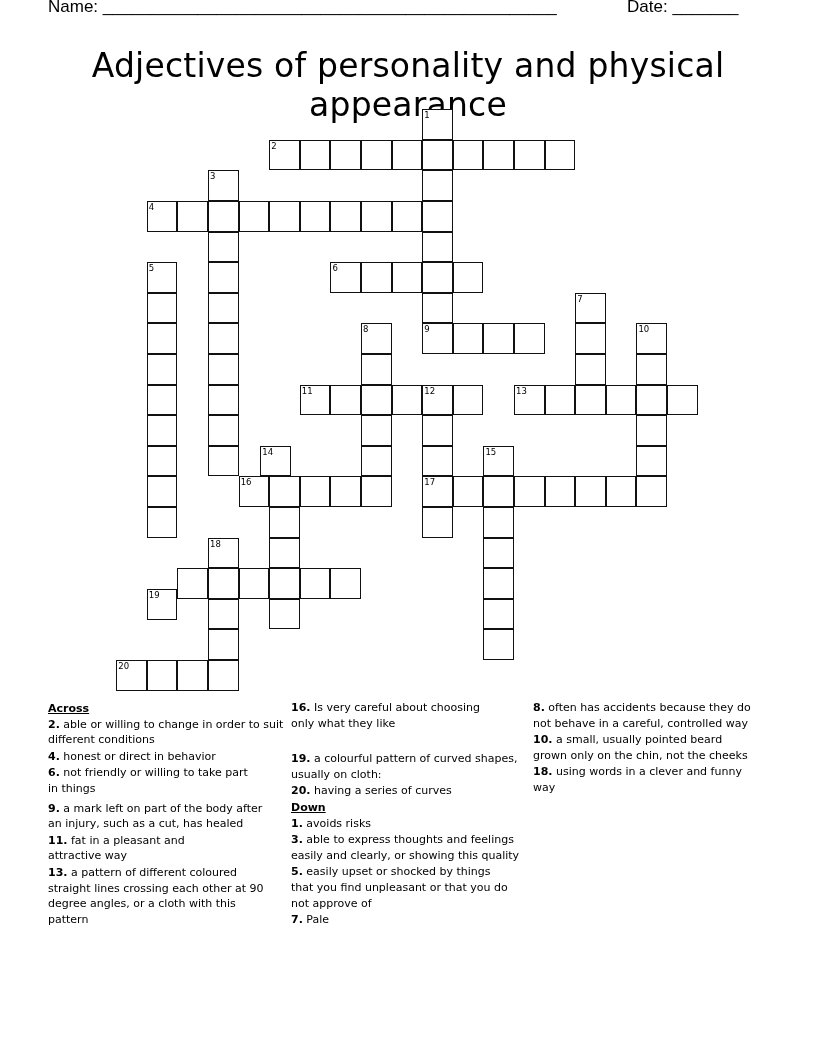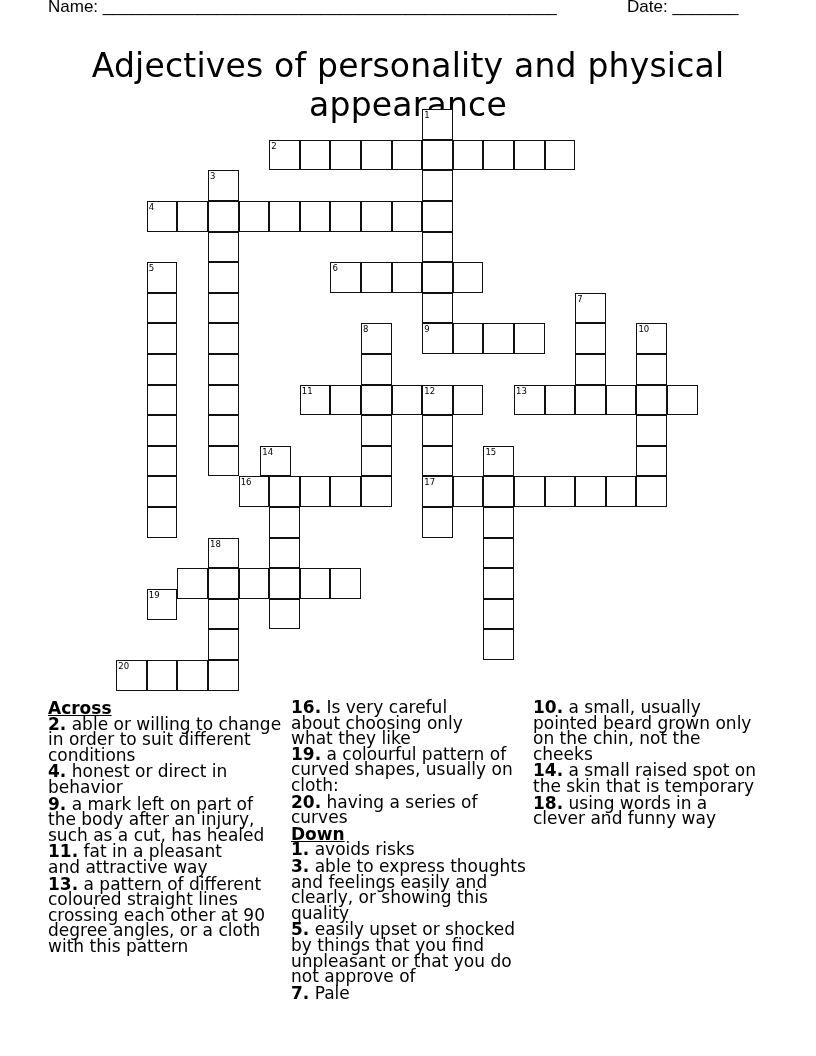--- a/index.html
+++ b/index.html
@@ -8,21 +8,21 @@
   .hdr .line { font-family: "Liberation Sans", sans-serif; }
   #name-field { left: 48px; }
   #date-field { left: 627px; }
   .title { position: absolute; top: 46px; left: 0; width: 816px; text-align: center;
            font-family: "DejaVu Sans", sans-serif; font-size: 33px; letter-spacing: 0.2px; }
   .grid { position: absolute; left: 117px; top: 110px; width: 620px; height: 600px; }
   .cell { position: absolute; width: 30.6px; height: 30.6px; box-sizing: border-box;
           border: 1.5px solid #111; background: #fff; margin-left: -0.75px; margin-top: -0.75px; }
   .cell .num { position: absolute; left: 1px; top: 0px; font-family: "DejaVu Sans", sans-serif;
                font-size: 8.5px; line-height: 10px; }
-  .clues { position: absolute; top: 700px; font-family: "DejaVu Sans", sans-serif; font-size: 17px;
+  .clues { position: absolute; top: 700px; font-family: "DejaVu Sans", sans-serif; font-size: 11px;
            line-height: 15.6px; }
   .col1 { left: 48px; width: 240px; }
   .col2 { left: 291px; width: 240px; }
   .col3 { left: 533px; width: 240px; }
   .sect { font-weight: bold; text-decoration: underline; margin-top: 1px; }
   .clue { margin-bottom: 1px; }
   .clue b { font-weight: bold; }
 </style>
 </head>
 <body>
@@ -192,33 +192,34 @@
       <span class="num">20</span>
     </div>
     <div class="cell" style="left: 30.6px; top: 550.8px;"></div>
     <div class="cell" style="left: 61.2px; top: 550.8px;"></div>
   </div>
 
 <div class="clues col1">
   <div class="sect">Across</div>
   <div class="clue"><b>2.</b> <span>able or willing to change in order to suit different conditions</span></div>
   <div class="clue"><b>4.</b> <span>honest or direct in behavior</span></div>
+  <div class="clue" style="width:200px;margin-bottom:4px"><b>6.</b> <span>not friendly or willing to take part in things</span></div>
   <div class="clue" style="width:225px"><b>9.</b> <span>a mark left on part of the body after an injury, such as a cut, has healed</span></div>
   <div class="clue" style="width:190px"><b>11.</b> <span>fat in a pleasant and attractive way</span></div>
   <div class="clue" style="width:230px"><b>13.</b> <span>a pattern of different coloured straight lines crossing each other at 90 degree angles, or a cloth with this pattern</span></div>
 </div>
 
 <div class="clues col2">
-  <div class="clue" style="width:205px;margin-bottom:0"><b>16.</b> <span>Is very careful about choosing only what they like</span></div>
+  <div class="clue" style="width:205px;margin-bottom:20px"><b>16.</b> <span>Is very careful about choosing only what they like</span></div>
   <div class="clue" style="width:235px"><b>19.</b> <span>a colourful pattern of curved shapes, usually on cloth:</span></div>
   <div class="clue"><b>20.</b> <span>having a series of curves</span></div>
   <div class="sect">Down</div>
   <div class="clue"><b>1.</b> <span>avoids risks</span></div>
   <div class="clue" style="width:240px"><b>3.</b> <span>able to express thoughts and feelings easily and clearly, or showing this quality</span></div>
   <div class="clue" style="width:225px"><b>5.</b> <span>easily upset or shocked by things that you find unpleasant or that you do not approve of</span></div>
   <div class="clue"><b>7.</b> <span>Pale</span></div>
 </div>
 
 <div class="clues col3">
+  <div class="clue" style="width:230px"><b>8.</b> <span>often has accidents because they do not behave in a careful, controlled way</span></div>
   <div class="clue" style="width:225px"><b>10.</b> <span>a small, usually pointed beard grown only on the chin, not the cheeks</span></div>
-  <div class="clue" style="width:225px"><b>14.</b> <span>a small raised spot on the skin that is temporary</span></div>
   <div class="clue" style="width:225px"><b>18.</b> <span>using words in a clever and funny way</span></div>
 </div>
 
 </body></html>

